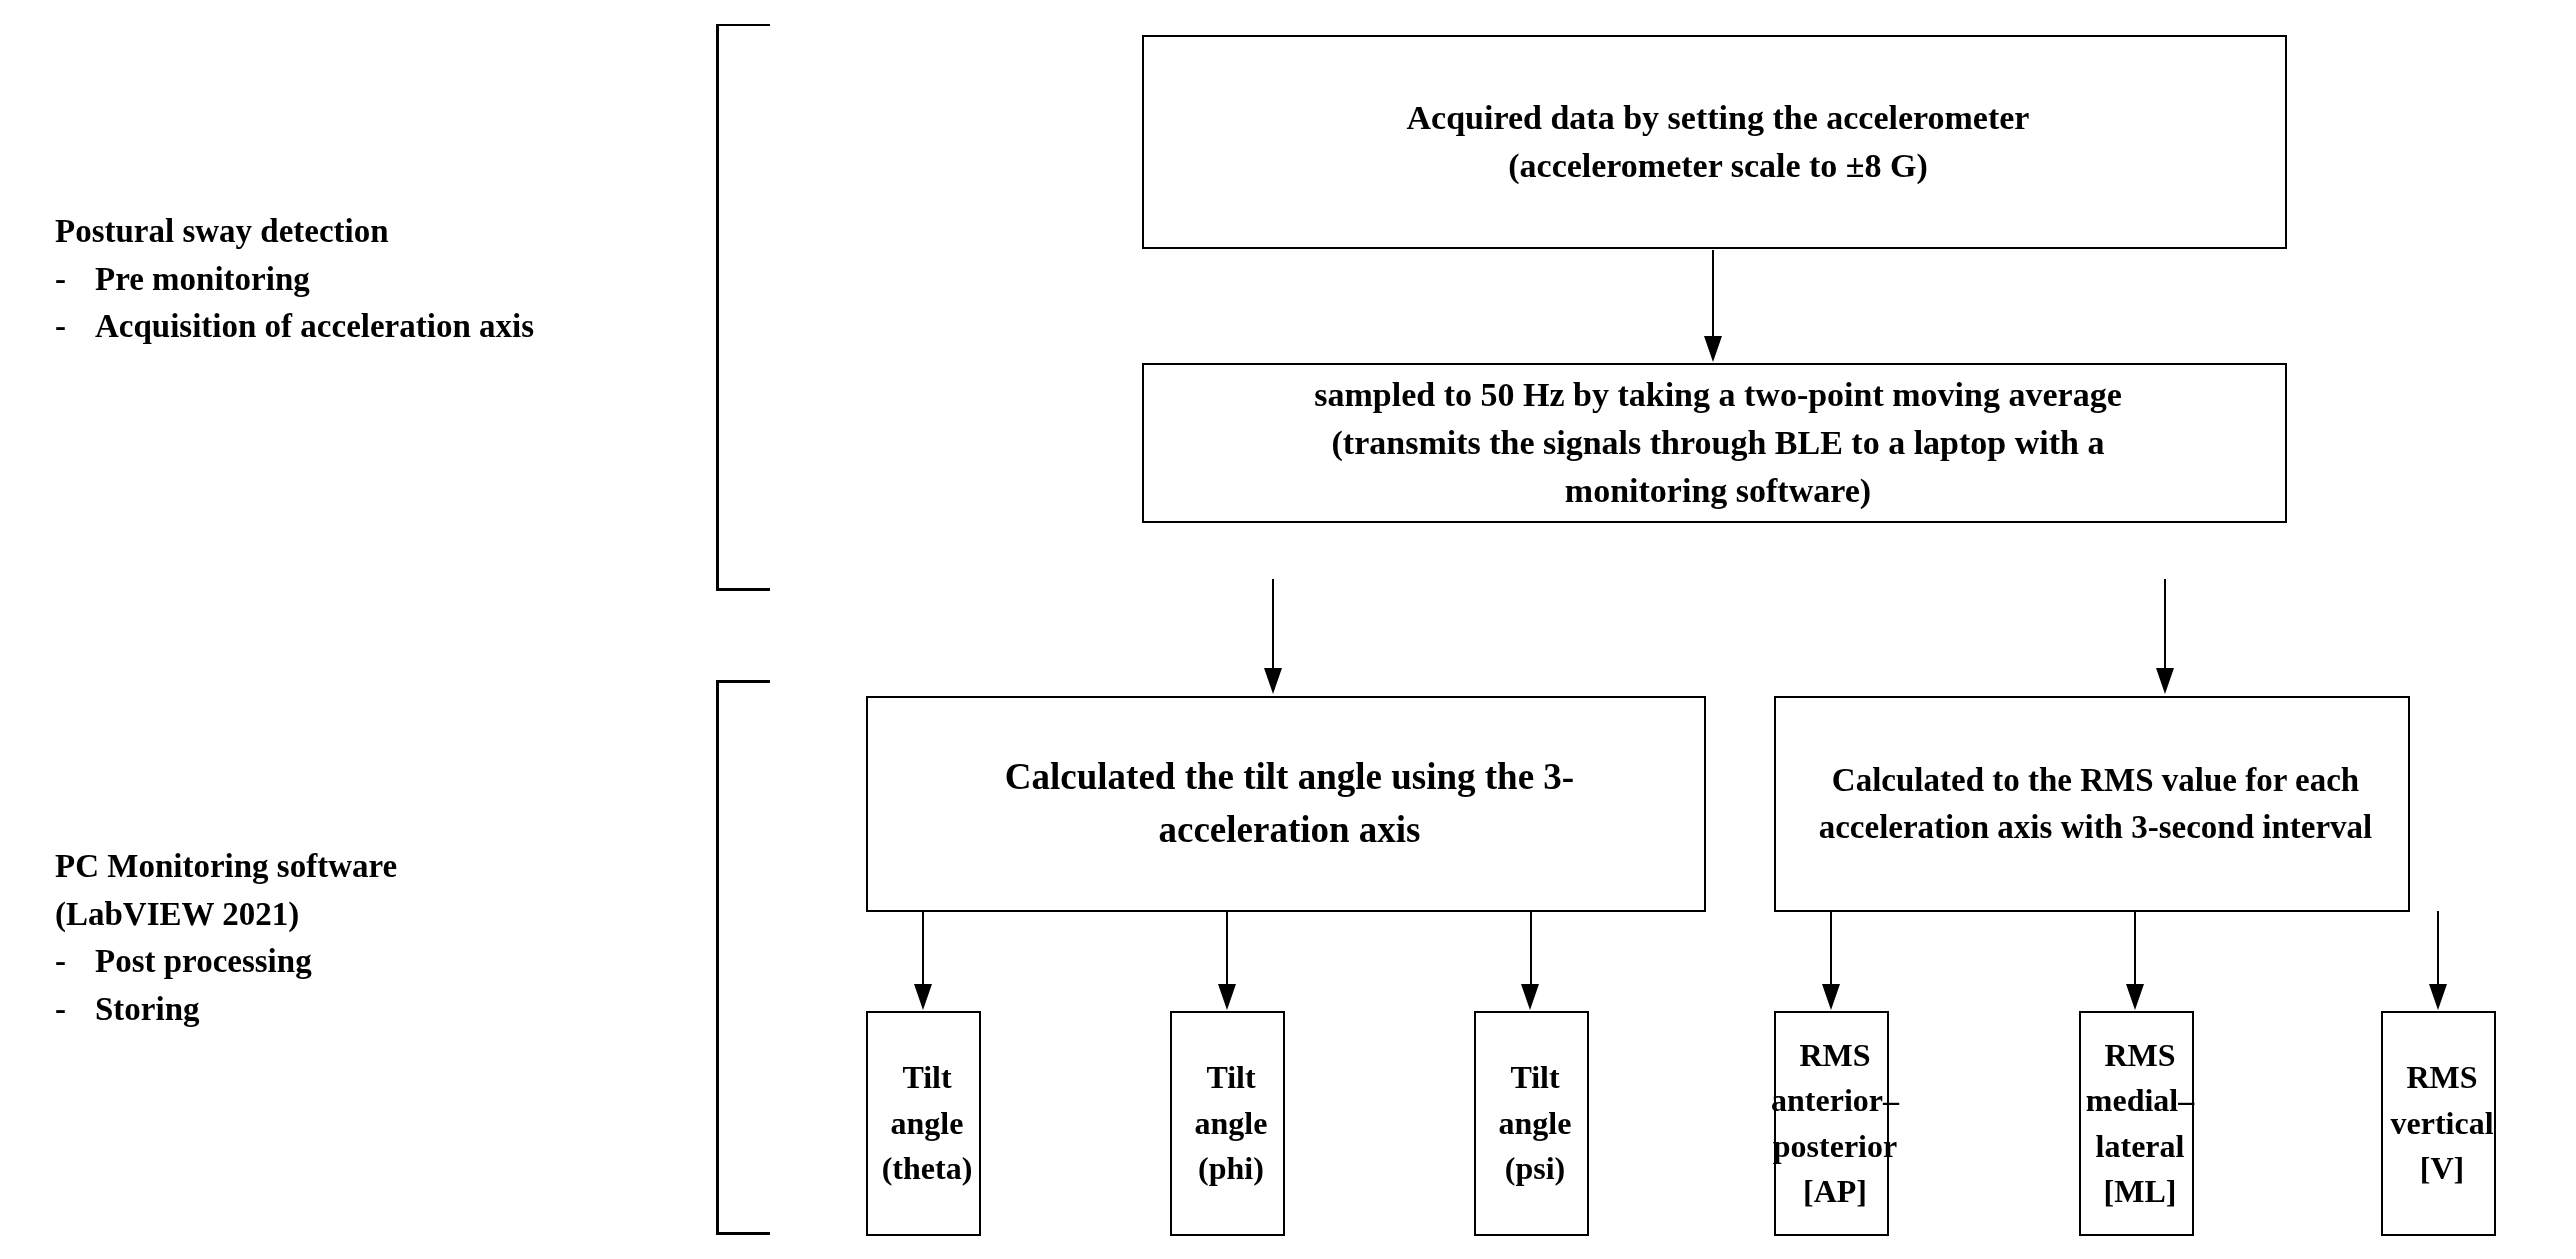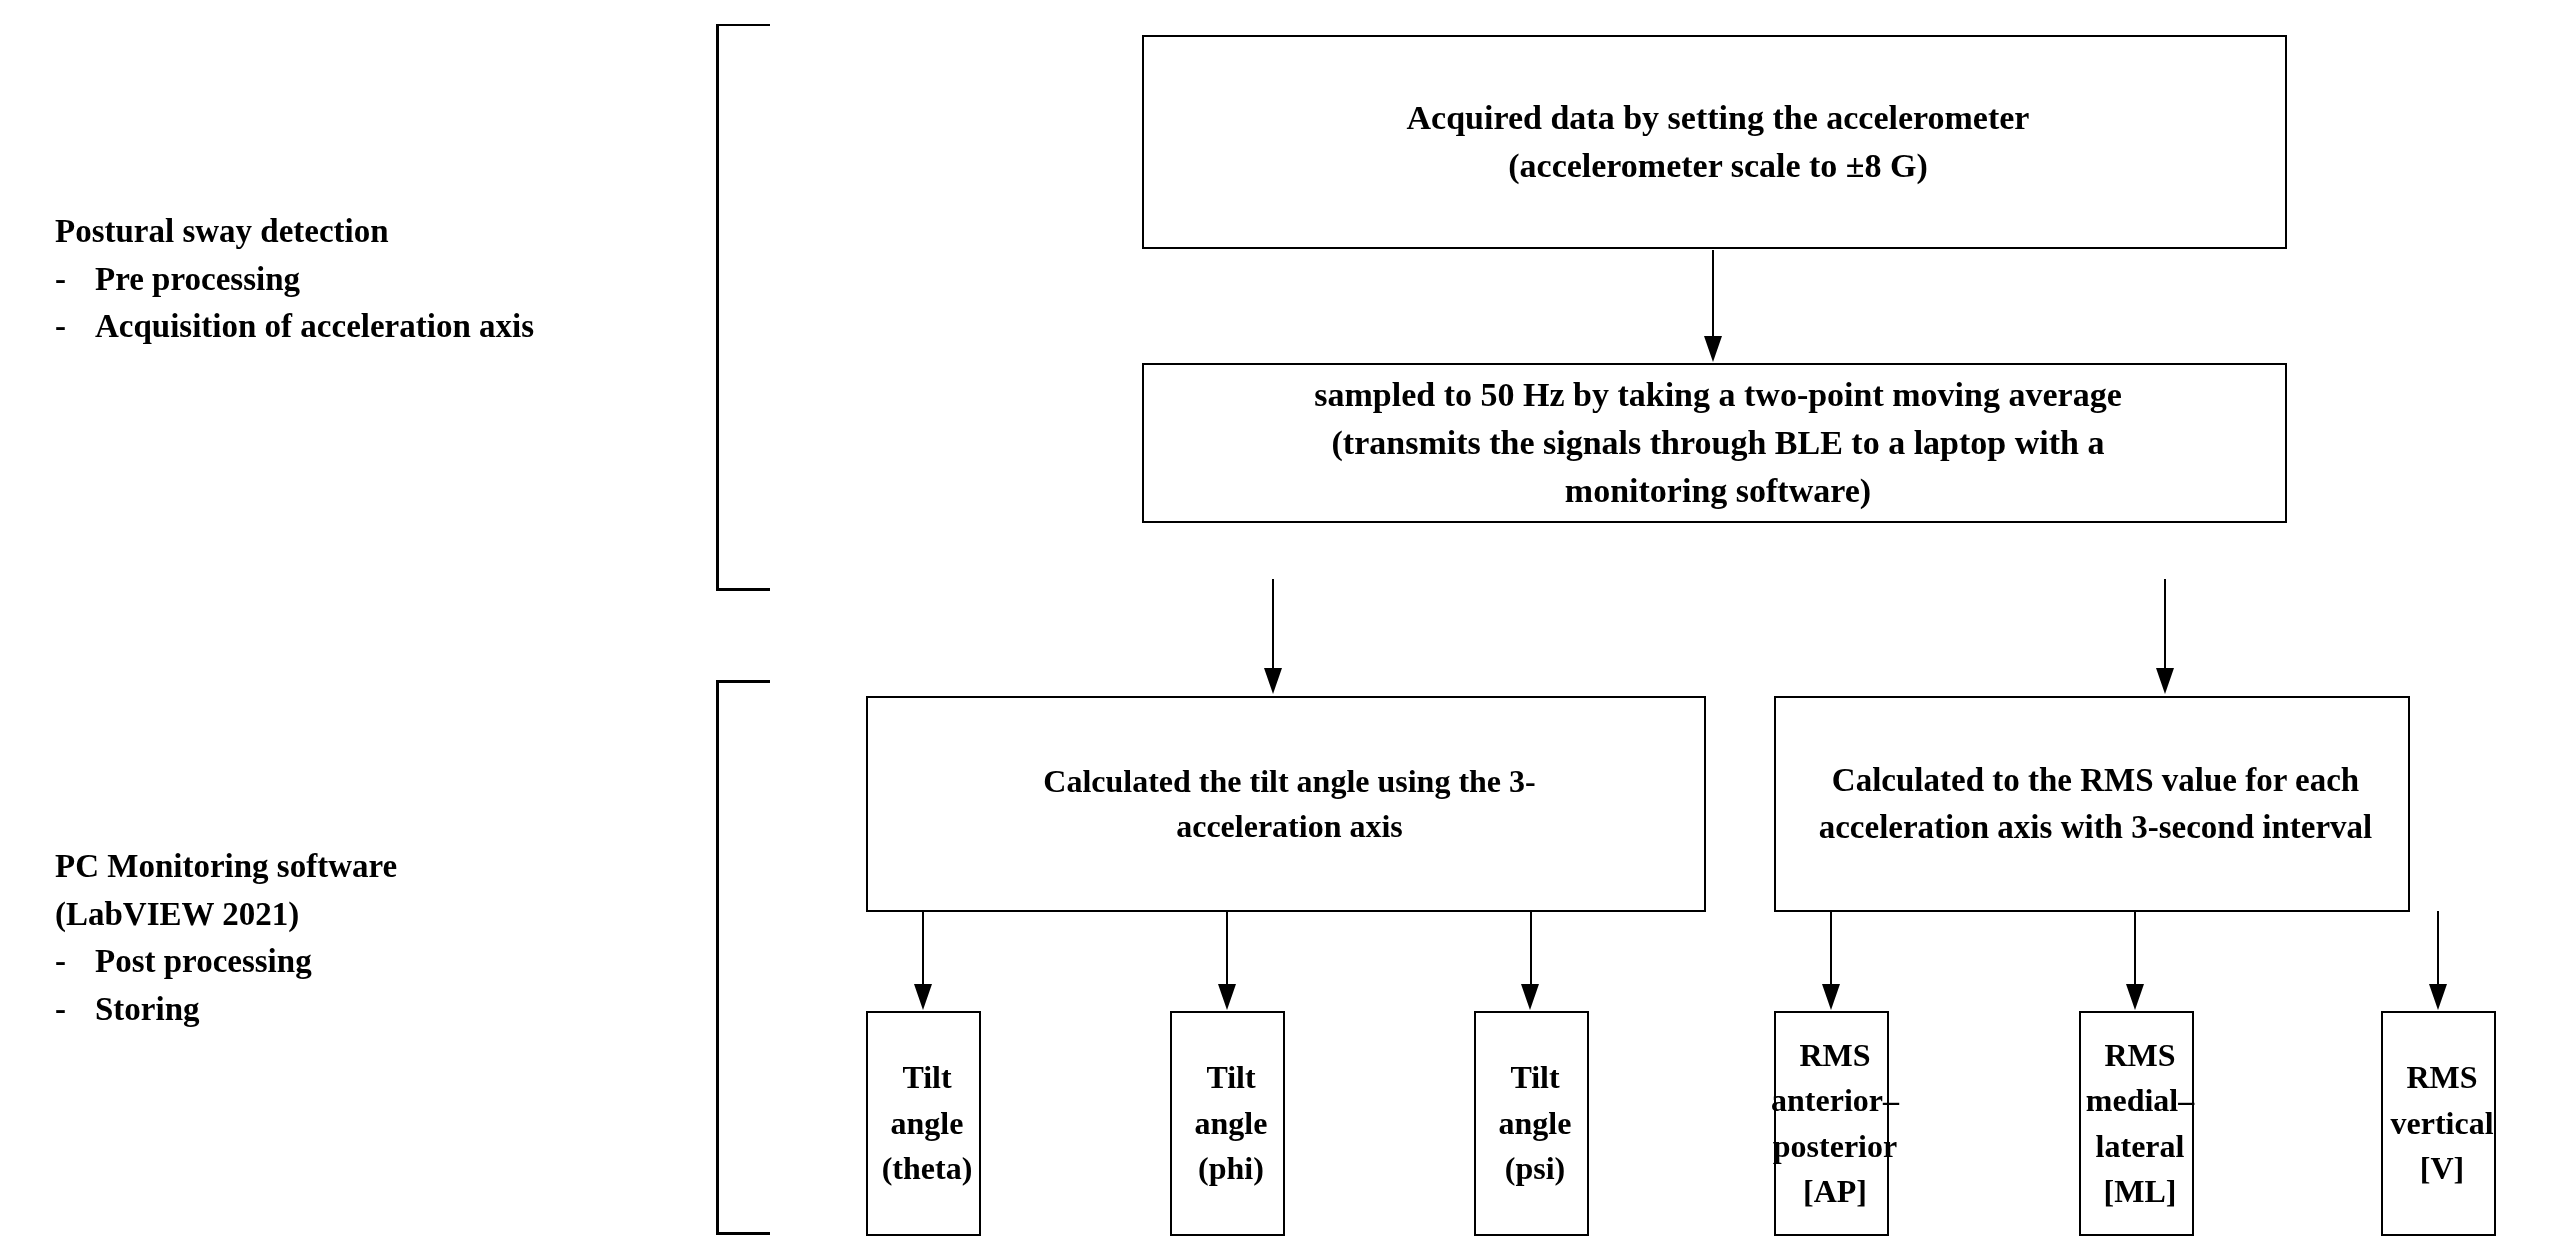--- a/index.html
+++ b/index.html
@@ -28,21 +28,21 @@
     padding:0 10.6px;
     line-height:1.42;
     white-space:pre-line;
   }
 
   
   #box-acquire{left:1142px;top:35px;width:1145px;height:214px;font-size:34px;}
   
   #box-sampling{left:1142px;top:363px;width:1145px;height:160px;font-size:34px;}
   
-  #box-tilt-calc{left:866px;top:696px;width:840px;height:216px;font-size:32px;}
+  #box-tilt-calc{left:866px;top:696px;width:840px;height:216px;font-size:37px;}
   #box-rms-calc{left:1774px;top:696px;width:636px;height:216px;font-size:33px;}
   
   .leaf{top:1011px;width:115px;height:225px;font-size:32px;}
   #leaf-theta{left:866px;}
   #leaf-phi{left:1170px;}
   #leaf-psi{left:1474px;}
   #leaf-ap{left:1774px;}
   #leaf-ml{left:2079px;}
   #leaf-v{left:2381px;}
 
@@ -92,21 +92,21 @@
   <div class="bracket" id="bracket-bottom">
     <div class="b-t"></div>
     <div class="b-v"></div>
     <div class="b-b"></div>
   </div>
 
   <div class="sidelabel" id="label-postural">
     <span class="lbl-title">Postural sway detection</span>
     <div class="bullet-row">
       <span class="bullet-dash">-</span>
-      <span class="bullet-text">Pre processing</span>
+      <span class="bullet-text">Pre monitoring</span>
     </div>
     <div class="bullet-row">
       <span class="bullet-dash">-</span>
       <span class="bullet-text">Acquisition of acceleration axis</span>
     </div>
   </div>
 
   <div class="sidelabel" id="label-pc">
     <span class="lbl-title center">PC Monitoring software</span>
     <span class="lbl-title center">(LabVIEW 2021)</span>

